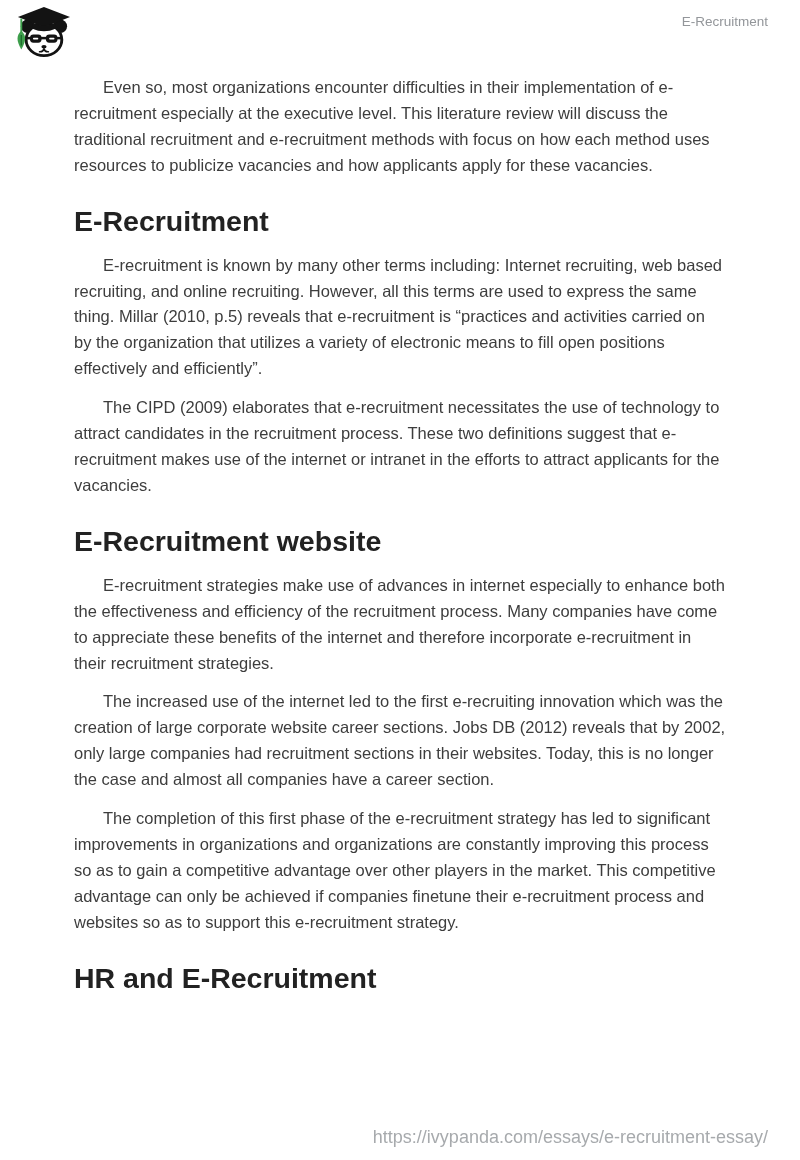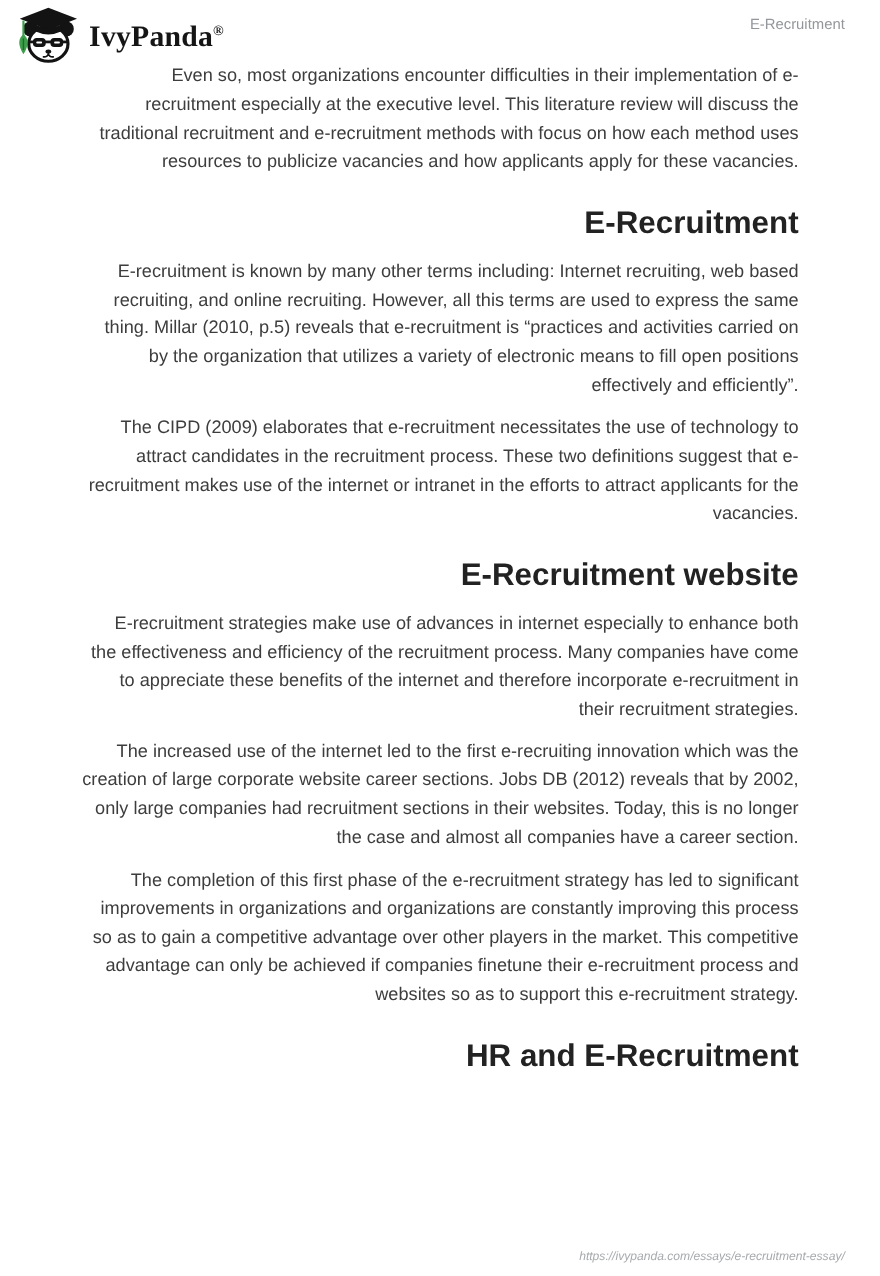--- a/index.html
+++ b/index.html
@@ -46,49 +46,47 @@
   }
   .running-title {
     margin-top: 8px;
     font-size: 13.5px;
     color: #93969a;
   }
 
   
   .doc-content {
     position: absolute;
-    top: 44px;
+    top: 62px;
     left: 74px;
     width: 652px;
     color: #3d3d3d;
     font-size: 16.5px;
     line-height: 25.9px;
-    text-align: right;
   }
   .doc-content p {
     margin: 13px 0;
     text-indent: 29px;
   }
   .doc-content h1 {
     font-size: 28.5px;
     line-height: 34px;
     font-weight: 700;
     color: #222222;
     margin: 25px 0 15px 0;
     letter-spacing: 0;
   }
 
   
   .page-footer {
     position: absolute;
     right: 32px;
     bottom: 12px;
-    font-size: 11px;
+    font-size: 18px;
     color: #a7aaad;
-    font-style: italic;
   }
 </style>
 </head>
 <body>
 
 <div class="page">
 
   <header class="page-header">
     <div class="brand">
       <span class="logo-wrap">
@@ -112,21 +110,20 @@
           <path d="M33 44.3 q-0.8 3.4 -4.6 3.1 M33 44.3 q0.8 3.4 4.6 3.1" stroke="#131313" stroke-width="1.6" fill="none" stroke-linecap="round"></path>
 
           <polygon points="33,1 60,11.5 33,22 6,11.5" fill="#131313"></polygon>
           <path d="M21 17 q12 6.5 24 0 l0 6.5 q-12 5.5 -24 0 z" fill="#131313"></path>
 
           <path d="M9.5 13 L9.5 28" stroke="#3d9e4b" stroke-width="2" fill="none"></path>
           <path d="M9.5 26 C4.5 30 4 36 9.5 45 C15 36 14.5 30 9.5 26 Z" fill="#3d9e4b"></path>
           <path d="M9.5 30 L9.5 41" stroke="#1d6b2d" stroke-width="1.4" fill="none"></path>
         </svg>
       </span>
-      <span class="brand-text"><span>IvyPanda</span><sup>®</sup></span>
     </div>
     <div class="running-title">E-Recruitment</div>
   </header>
 
   <main class="doc-content">
       <p>Even so, most organizations encounter difficulties in their implementation of e-recruitment especially at the executive level. This literature review will discuss the traditional recruitment and e-recruitment methods with focus on how each method uses resources to publicize vacancies and how applicants apply for these vacancies.</p>
       <h1>E-Recruitment</h1>
       <p>E-recruitment is known by many other terms including: Internet recruiting, web based recruiting, and online recruiting. However, all this terms are used to express the same thing. Millar (2010, p.5) reveals that e-recruitment is “practices and activities carried on by the organization that utilizes a variety of electronic means to fill open positions effectively and efficiently”.</p>
       <p>The CIPD (2009) elaborates that e-recruitment necessitates the use of technology to attract candidates in the recruitment process. These two definitions suggest that e-recruitment makes use of the internet or intranet in the efforts to attract applicants for the vacancies.</p>
       <h1>E-Recruitment website</h1>

